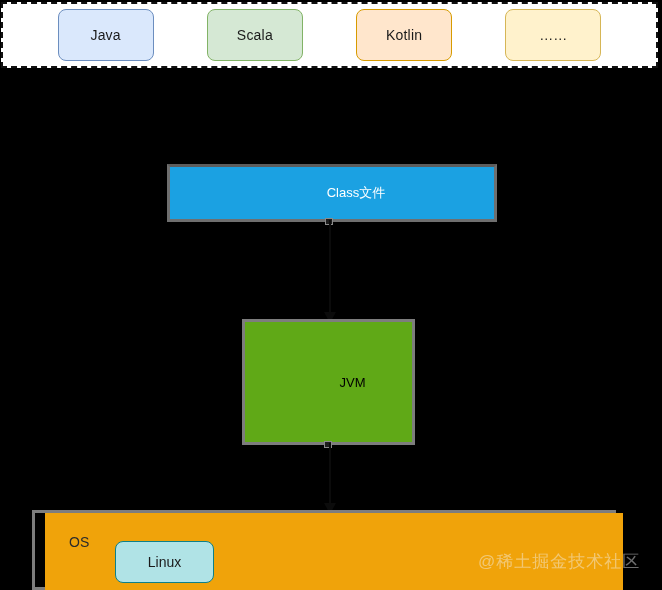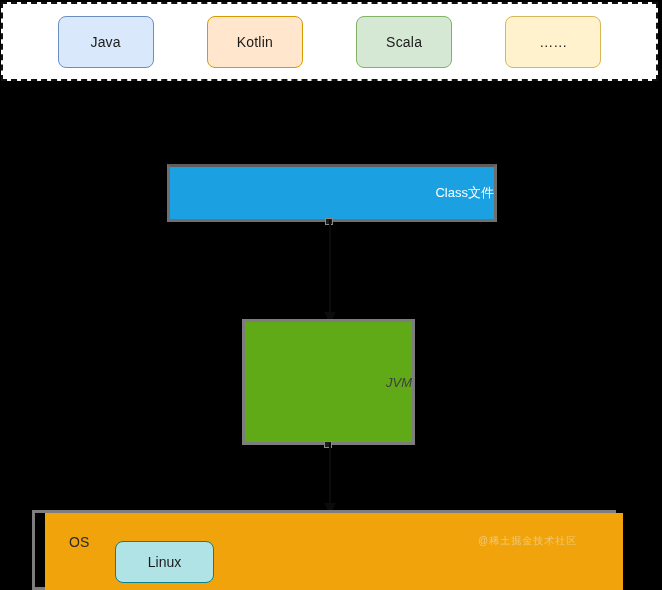--- a/index.html
+++ b/index.html
@@ -15,21 +15,21 @@
     font-family: "Liberation Sans", sans-serif;
     -webkit-font-smoothing: antialiased;
   }
 
   
   #lang-banner {
     position: absolute;
     left: 1px;
     top: 2px;
     width: 657px;
-    height: 79px;
+    height: 66px;
     background: #ffffff;
     border: 2px dashed #111111;
     box-sizing: border-box;
     padding-left: 12px;
   }
   #lang-row {
     position: absolute;
     left: 0;
     top: 0;
     width: 100%;
@@ -54,21 +54,21 @@
     color: #1a1a1a;
     letter-spacing: .2px;
   }
 
   
   .node {
     position: absolute;
     box-sizing: border-box;
     display: flex;
     align-items: center;
-    justify-content: flex-end;
+    justify-content: center;
     color: #ffffff;
     font-size: 13px;
     padding-left: 48px;
   }
   
   .sel-frame {
     position: absolute;
     box-sizing: border-box;
     border: 3px solid #7d7d7d;
     pointer-events: none;
@@ -162,61 +162,61 @@
   
   .connector {
     position: absolute;
     overflow: visible;
   }
 
   
   #watermark {
     position: absolute;
     left: 478px;
-    top: 534px;
-    font-size: 10px;
+    top: 550px;
+    font-size: 17px;
     color: rgba(245,245,245,0.45);
     letter-spacing: 1px;
     white-space: nowrap;
     pointer-events: none;
   }
 </style>
 </head>
 <body style="background: rgb(0, 0, 0);">
 
 <div id="lang-banner">
   <div id="lang-row">
     <div class="lang-box" style="background: rgb(218, 232, 252); border-color: rgb(108, 142, 191);">
       <span>Java</span>
     </div>
+    <div class="lang-box" style="background: rgb(213, 232, 212); border-color: rgb(130, 179, 102);">
+      <span>Scala</span>
+    </div>
     <div class="lang-box" style="background: rgb(255, 230, 204); border-color: rgb(215, 155, 0);">
       <span>Kotlin</span>
-    </div>
-    <div class="lang-box" style="background: rgb(213, 232, 212); border-color: rgb(130, 179, 102);">
-      <span>Scala</span>
     </div>
     <div class="lang-box" style="background: rgb(255, 242, 204); border-color: rgb(214, 182, 86);">
       <span>……</span>
     </div>
   </div>
 </div>
 
 <div class="sel-frame" id="class-frame"></div>
 <div class="node" id="class-node" style="background: rgb(27, 161, 226); color: rgb(255, 255, 255);">
   <span>Class文件</span>
 </div>
 <div class="handle" style="left:325px; top:218px;"></div>
 
 <svg class="connector" style="left:317px; top:220px; width:26px; height:104px;">
   <line x1="13" y1="0" x2="13" y2="96" stroke="#0b0b0b" stroke-width="2"></line>
   <path d="M13 103 L7 92 L19 92 Z" fill="#0b0b0b"></path>
 </svg>
 
 <div class="sel-frame" id="jvm-frame"></div>
-<div class="node" id="jvm-node" style="background: rgb(96, 169, 23); color: #404040; font-style: italic;">
+<div class="node" id="jvm-node" style="background: rgb(96, 169, 23); color: #000000;">
   <span>JVM</span>
 </div>
 <div class="handle" style="left:324px; top:441px;"></div>
 
 <svg class="connector" style="left:317px; top:443px; width:26px; height:72px;">
   <line x1="13" y1="0" x2="13" y2="64" stroke="#0b0b0b" stroke-width="2"></line>
   <path d="M13 71 L7 60 L19 60 Z" fill="#0b0b0b"></path>
 </svg>
 
 <div class="sel-frame" id="os-frame"></div>

